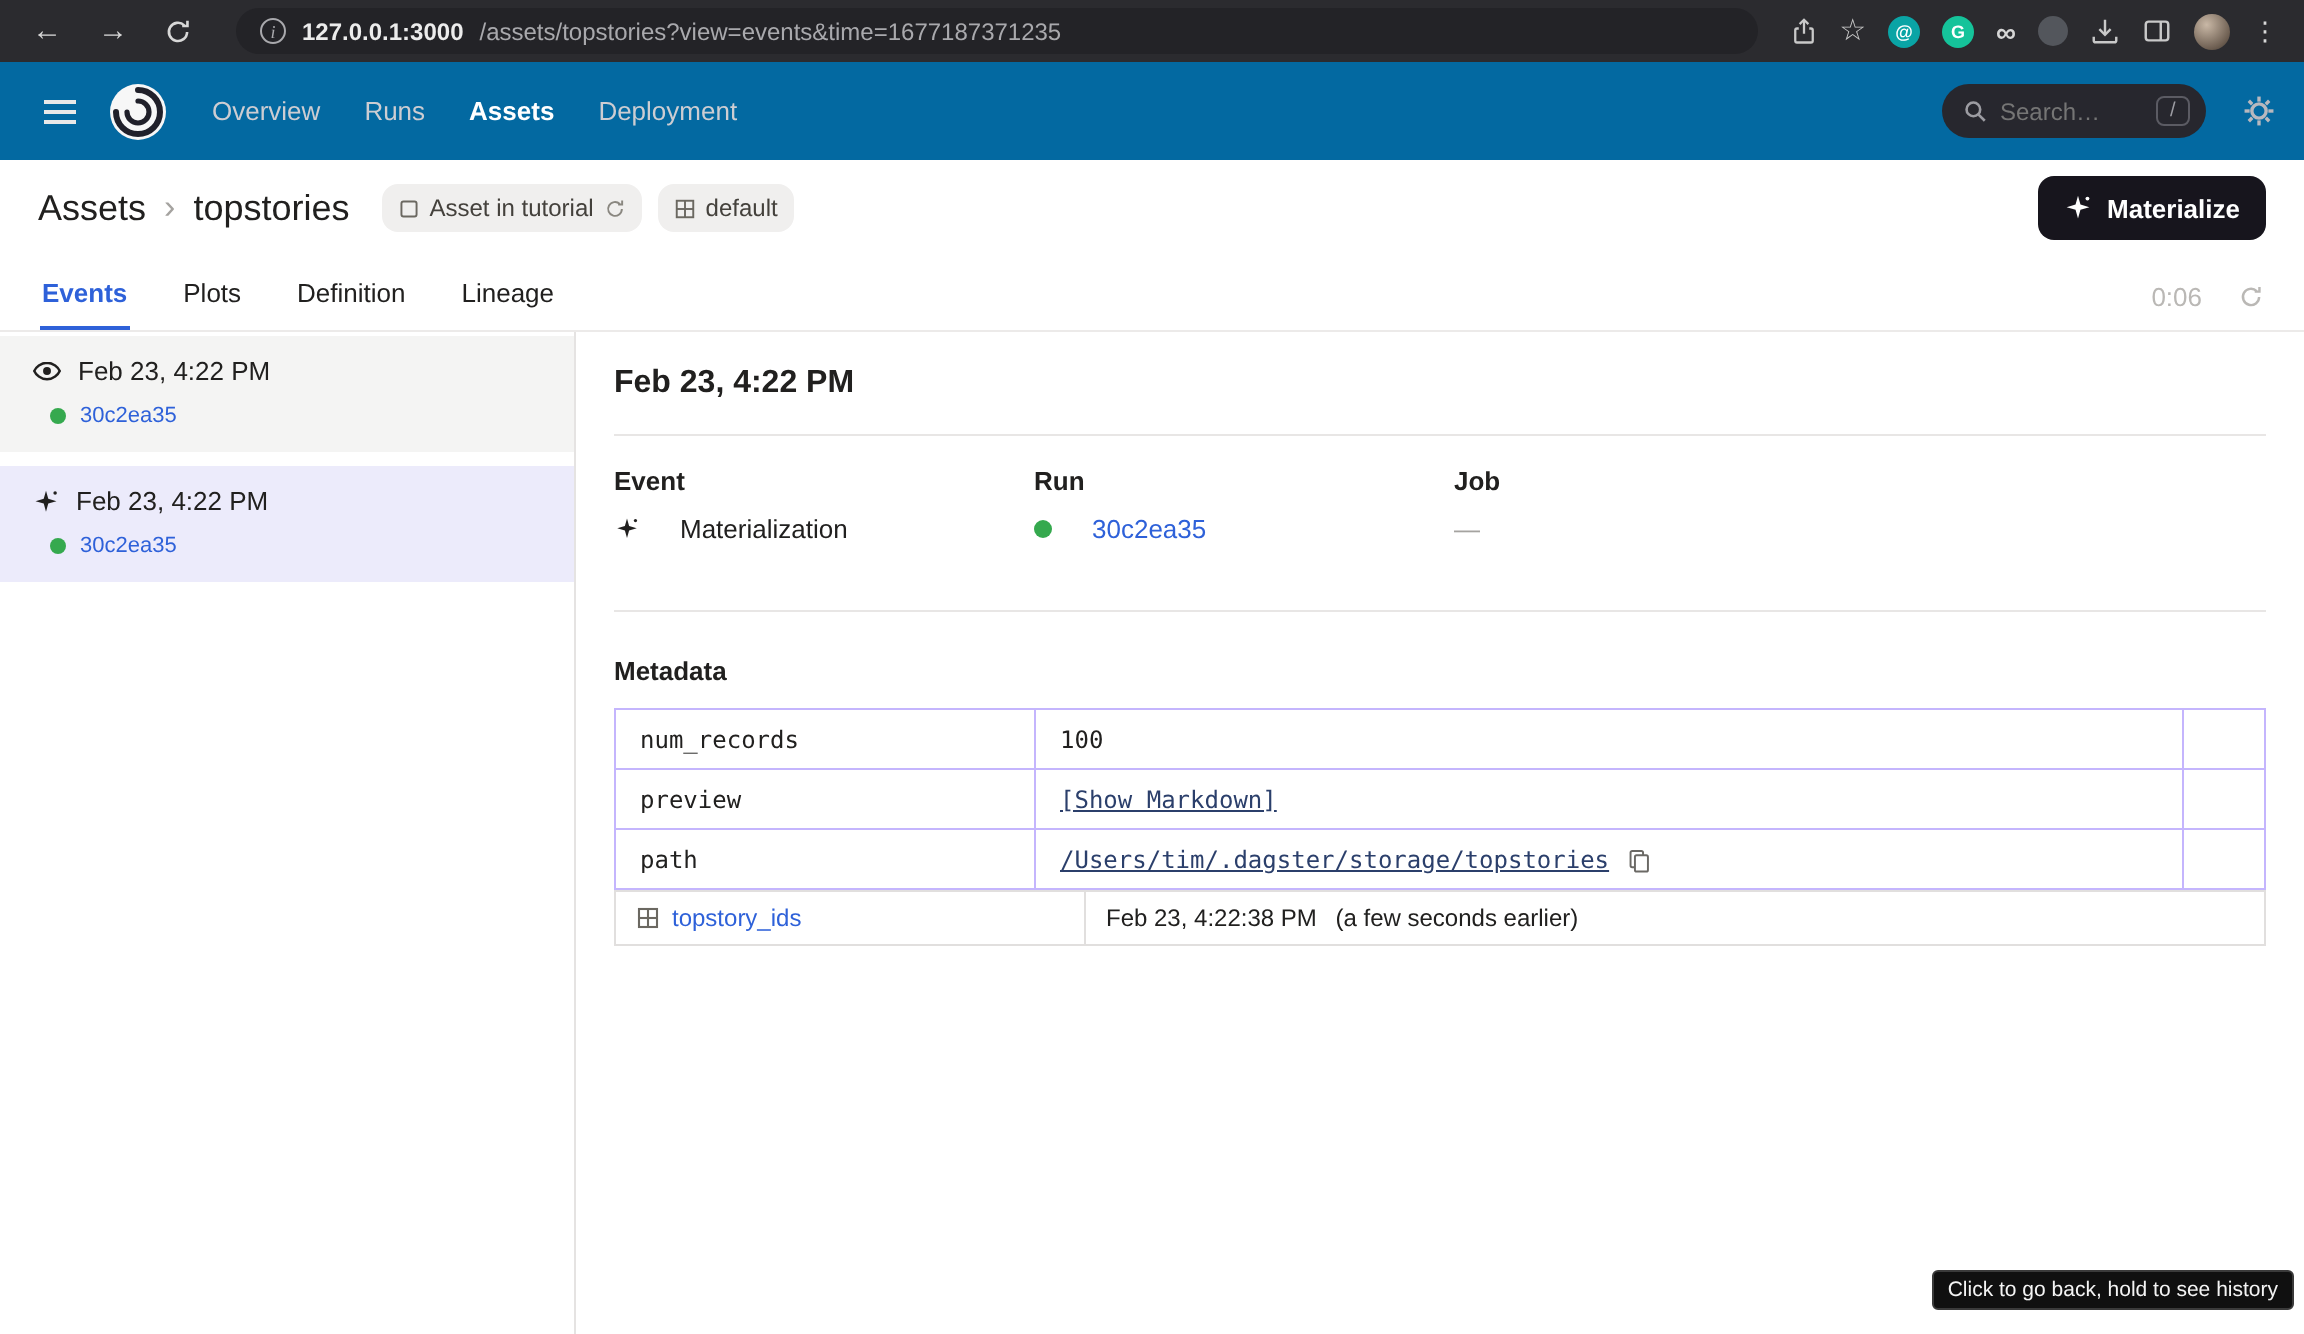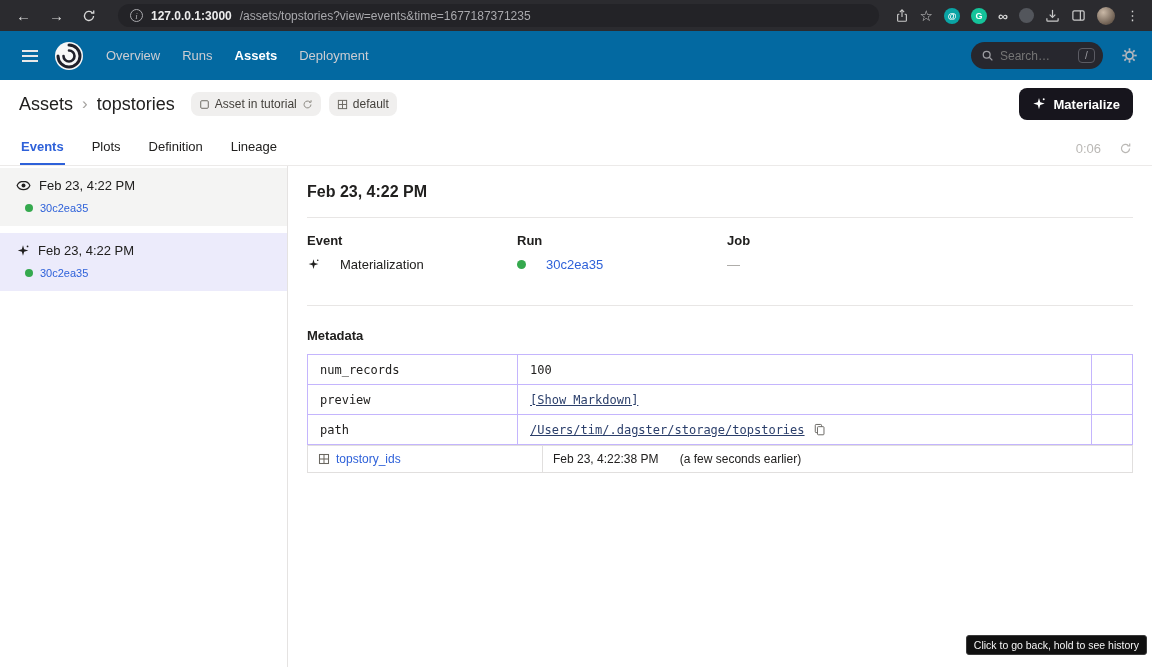--- a/index.html
+++ b/index.html
@@ -73,28 +73,28 @@
   .flabel { font-size:13px; font-weight:600; color:#21201F; margin-bottom:9px; }
   .fvalue { font-size:13px; color:#21201F; display:flex; align-items:center; gap:20px; }
   .fvalue.muted { color:#A5A3A0; }
 
   .sectionhead { font-size:13px; font-weight:700; color:#21201F; margin:22px 0 11px; }
   table.meta { width:100%; border-collapse:collapse; font-family:"DejaVu Sans Mono","Liberation Mono",monospace; font-size:12px; }
   table.meta td { border:1px solid #c4b5fd; height:30px; padding:0 12px; color:#21201F; }
   td.key { width:210px; color:#55514B; }
   td.action { width:41px; }
   .tlink { color:#2B3F6B; text-decoration:underline; cursor:pointer; }
-  .path-cell { display:flex; align-items:center; gap:8px; }
+  .path-cell { display:flex; align-items:flex-end; gap:8px; }
 
   table.source { width:100%; border-collapse:collapse; font-size:12px; }
   table.source td { border:1px solid #E1DFDE; height:27px; padding:0 10px; color:#21201F; }
   td.srcasset { width:235px; }
   .srcasset-inner { display:flex; align-items:center; gap:6px; color:#2E61D9; cursor:pointer; }
   .src-time { display:inline-block; }
-  .src-note { display:inline-block; margin-left:18px; }
+  .src-note { display:inline-block; margin-left:6px; }
 
   .history-tooltip { position:absolute; right:5px; bottom:12px; background:#101010; border:1px solid #3A3A3A; color:#F4F4F4; font-size:10.5px; padding:3px 7px; border-radius:3px; white-space:nowrap; }
 </style>
 </head>
 <body>
 
 <div class="chrome">
   <span class="chrome-btn">←</span>
   <span class="chrome-btn">→</span>
   <span class="chrome-btn">

